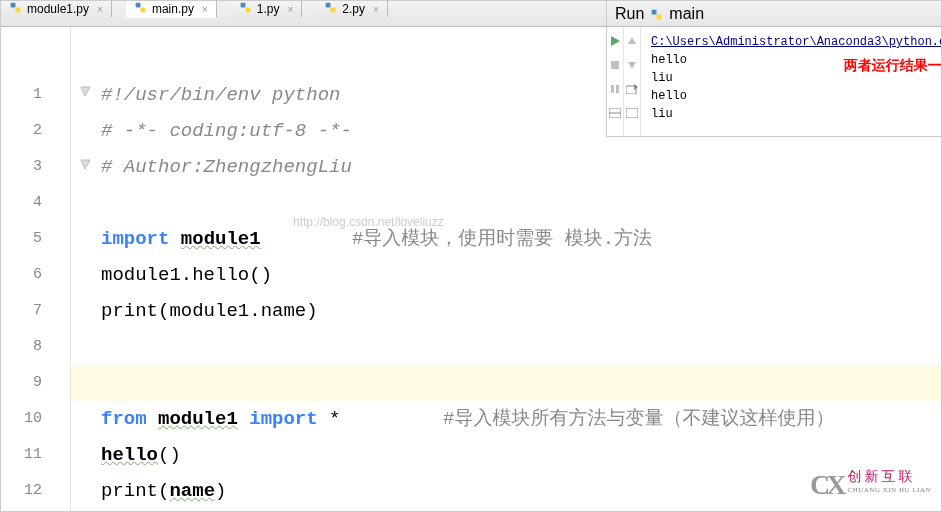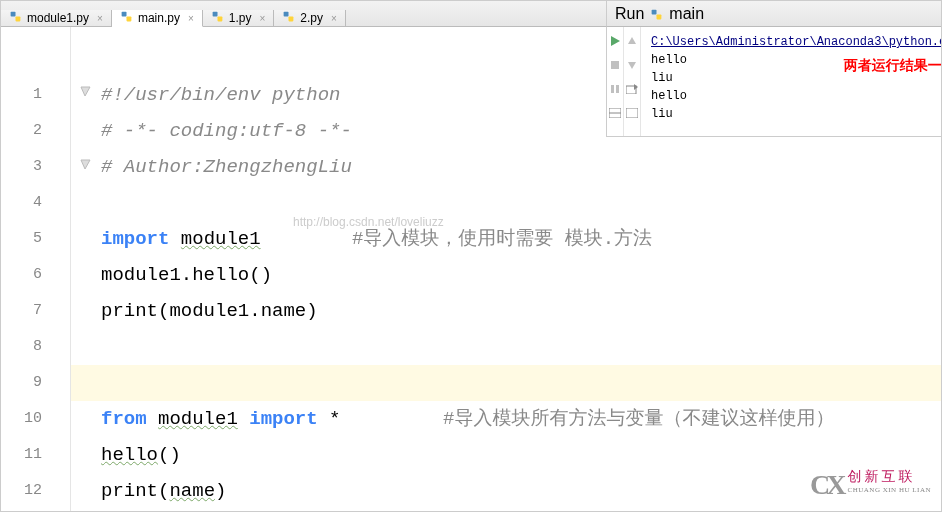--- a/index.html
+++ b/index.html
@@ -14,21 +14,22 @@
       height: 512px;
       overflow: hidden;
       position: relative;
       border: 1px solid #ccc;
     }
     .tab-bar {
       display: flex;
       background: linear-gradient(#f2f2f2, #e6e6e6);
       border-bottom: 1px solid #bbb;
       height: 26px;
-      align-items: flex-end;
+      align-items: flex-start;
+      gap: 14px;
     }
     .tab {
       display: flex;
       align-items: center;
       padding: 0 8px;
       border-right: 1px solid #bbb;
       cursor: pointer;
       font-size: 12px;
       font-family: Arial, sans-serif;
       gap: 5px;
@@ -164,20 +165,21 @@
       height: 36px;
       z-index: -1;
     }
     .comment { color: #898989; font-style: italic; }
     .comment-cn { color: #898989; font-style: normal; }
     .keyword { color: #3b82f6; font-weight: bold; font-style: normal; }
     .normal-code { font-style: normal; color: #000; }
     .wavy {
       text-decoration: underline wavy #7da869;
       text-decoration-thickness: 1px;
+      font-weight: bold;
     }
     .watermark {
       position: absolute;
       color: #ccc;
       font-size: 12px;
       font-style: normal;
       font-family: Arial, sans-serif;
     }
     .logo-watermark {
       position: absolute;

